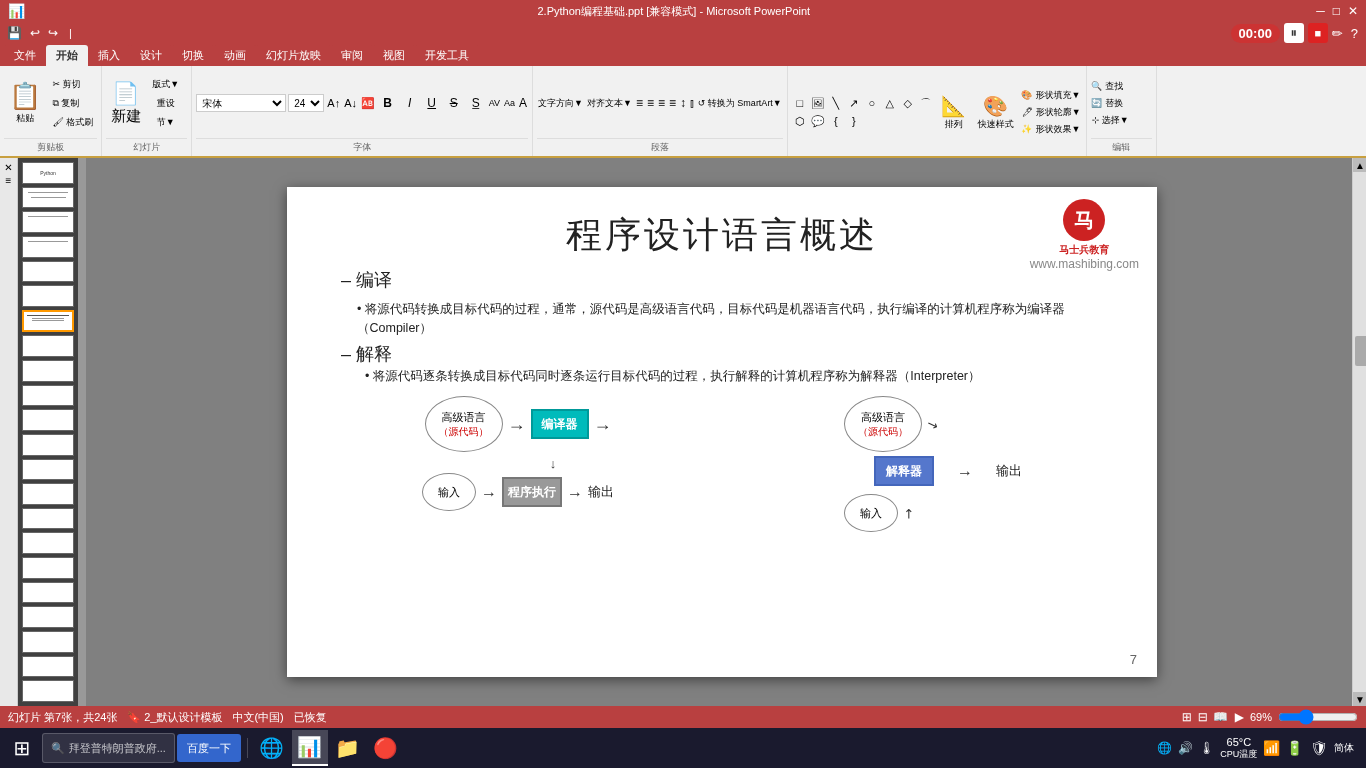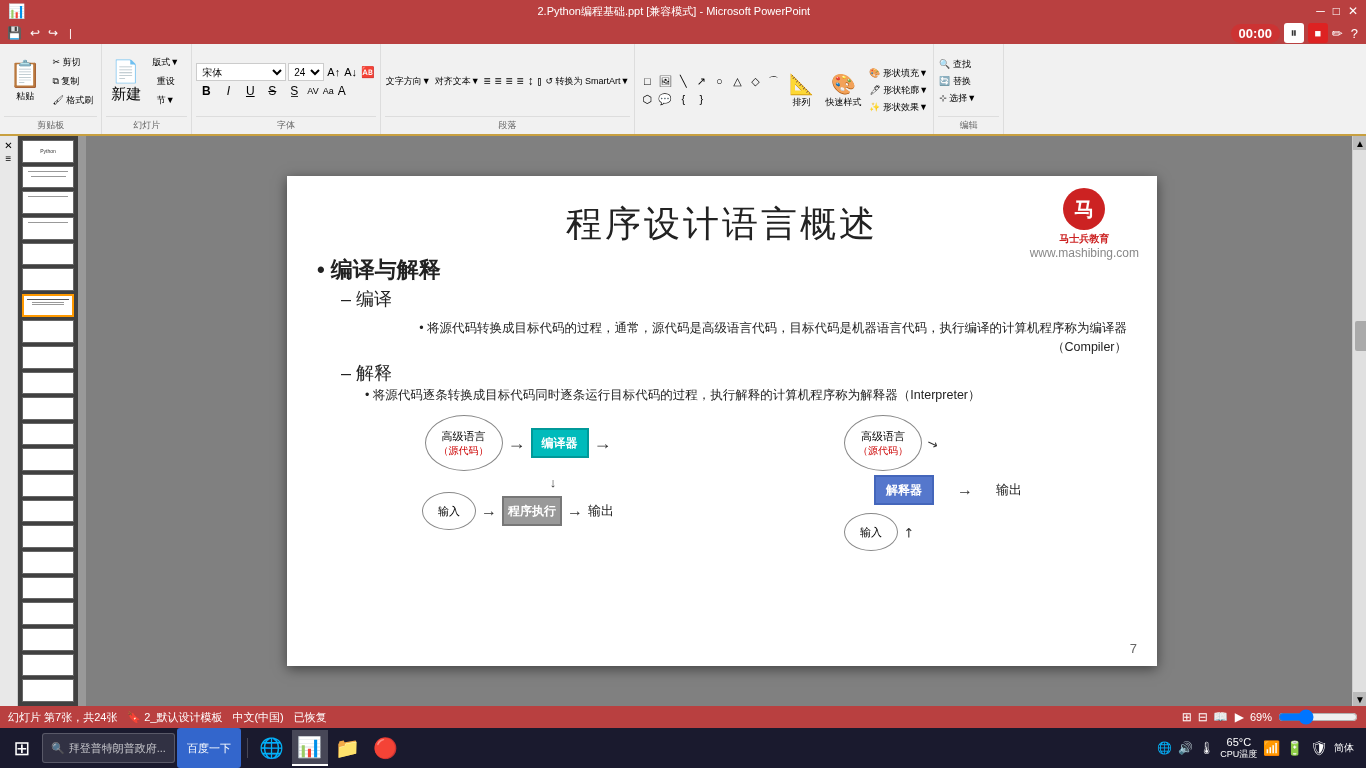--- a/index.html
+++ b/index.html
@@ -64,20 +64,32 @@
     <div style="margin-left:auto; display:flex; align-items:center; gap:4px; margin-right:6px;">
       <div style="background:#cc3333; color:white; padding:2px 8px; border-radius:10px; font-size:13px; font-weight:bold;">00:00</div>
       <button style="background:transparent;border:none;cursor:pointer;font-size:13px;color:#333; background:white; border-radius:3px; width:20px; height:20px; display:flex; align-items:center; justify-content:center;">⏸</button>
       <button style="background:#dd2222;border:none;cursor:pointer;font-size:11px;color:white; border-radius:3px; width:20px; height:20px; display:flex; align-items:center; justify-content:center;">■</button>
       <button style="background:transparent;border:none;cursor:pointer;font-size:13px;color:white;">✏</button>
     </div>
 
     <span style="color:white;cursor:pointer;font-size:13px;margin-right:4px;">?</span>
   </div>
 
+  <div style="height:22px; background:#b94040; display:flex; align-items:flex-end; padding-left:4px;">
+    <button style="padding:3px 10px; font-size:11px; background:#b94040; border:none; color:white; cursor:pointer; border-radius:3px 3px 0 0;">文件</button>
+    <button style="padding:3px 10px; font-size:11px; background:#f1f1f1; border:none; color:#333; cursor:pointer; border-radius:3px 3px 0 0; font-weight:bold;">开始</button>
+    <button style="padding:3px 10px; font-size:11px; background:#b94040; border:none; color:white; cursor:pointer; border-radius:3px 3px 0 0;">插入</button>
+    <button style="padding:3px 10px; font-size:11px; background:#b94040; border:none; color:white; cursor:pointer; border-radius:3px 3px 0 0;">设计</button>
+    <button style="padding:3px 10px; font-size:11px; background:#b94040; border:none; color:white; cursor:pointer; border-radius:3px 3px 0 0;">切换</button>
+    <button style="padding:3px 10px; font-size:11px; background:#b94040; border:none; color:white; cursor:pointer; border-radius:3px 3px 0 0;">动画</button>
+    <button style="padding:3px 10px; font-size:11px; background:#b94040; border:none; color:white; cursor:pointer; border-radius:3px 3px 0 0;">幻灯片放映</button>
+    <button style="padding:3px 10px; font-size:11px; background:#b94040; border:none; color:white; cursor:pointer; border-radius:3px 3px 0 0;">审阅</button>
+    <button style="padding:3px 10px; font-size:11px; background:#b94040; border:none; color:white; cursor:pointer; border-radius:3px 3px 0 0;">视图</button>
+    <button style="padding:3px 10px; font-size:11px; background:#b94040; border:none; color:white; cursor:pointer; border-radius:3px 3px 0 0;">开发工具</button>
+  </div>
 
   <div style="height:92px; background:#f1f1f1; display:flex; align-items:stretch; border-bottom:2px solid #c8a040; overflow:hidden;">
 
     <div style="display:flex; flex-direction:column; border-right:1px solid #ddd; padding:2px 4px 0 4px; min-width:80px;">
       <div style="flex:1; display:flex; align-items:center; gap:2px;">
         <div style="display:flex;flex-direction:column;align-items:center;cursor:pointer;border:1px solid transparent;padding:2px 4px;min-width:38px;">
           <span style="font-size:26px;">📋</span>
           <span style="font-size:9px;">粘贴</span>
         </div>
         <div style="display:flex;flex-direction:column;gap:2px;">
@@ -98,21 +110,21 @@
         <div style="display:flex;flex-direction:column;gap:2px;">
           <button style="background:transparent;border:1px solid transparent;cursor:pointer;font-size:9px;padding:1px 3px;">版式▼</button>
           <button style="background:transparent;border:1px solid transparent;cursor:pointer;font-size:9px;padding:1px 3px;">重设</button>
           <button style="background:transparent;border:1px solid transparent;cursor:pointer;font-size:9px;padding:1px 3px;">节▼</button>
         </div>
       </div>
       <div style="font-size:9px;color:#666;text-align:center;padding:2px 0;border-top:1px solid #ddd;">幻灯片</div>
     </div>
 
     <div style="display:flex; flex-direction:column; border-right:1px solid #ddd; padding:2px 4px 0 4px; min-width:160px;">
-      <div style="flex:1; display:flex; flex-direction:column; gap:2px; justify-content:center;">
+      <div style="flex:1; display:flex; flex-direction:row; gap:2px; justify-content:center;align-items:center;">
         <div style="display:flex;align-items:center;gap:2px;">
           <select style="font-size:10px;border:1px solid #ccc;background:white;padding:1px;height:18px;width:90px;">
             <option>宋体</option>
           </select>
           <select style="font-size:10px;border:1px solid #ccc;background:white;padding:1px;height:18px;width:36px;">
             <option>24</option>
           </select>
           <button style="font-size:11px;border:1px solid transparent;background:transparent;cursor:pointer;">A↑</button>
           <button style="font-size:11px;border:1px solid transparent;background:transparent;cursor:pointer;">A↓</button>
           <button style="font-size:11px;border:1px solid transparent;background:transparent;cursor:pointer;">🆎</button>
@@ -297,28 +309,25 @@
         <div style="position:absolute;top:12px;right:18px;display:flex;flex-direction:column;align-items:center;">
           <div style="width:42px;height:42px;background:#cc2222;border-radius:50%;display:flex;align-items:center;justify-content:center;color:white;font-size:20px;font-weight:bold;">马</div>
           <div style="font-size:10px;color:#cc2222;font-weight:bold;margin-top:2px;">马士兵教育</div>
           <div style="font-size:12px;color:#888;text-align:right;">www.mashibing.com</div>
         </div>
 
         <div style="text-align:center;font-size:36px;font-weight:normal;color:#222;padding-top:24px;letter-spacing:3px;font-family:'Microsoft YaHei',sans-serif;">程序设计语言概述</div>
 
         <div style="padding:6px 30px;">
 
-          <div style="font-size:22px;font-weight:bold;color:#222;margin-bottom:2px;">
-            • <span>编译与解释</span>
-          </div>
 
           <div style="font-size:18px;color:#222;margin-left:24px;margin-top:2px;margin-bottom:8px;">
             <span>– 编译</span>
           </div>
-          <div style="font-size:12.5px;color:#222;margin-left:40px;line-height:1.55;margin-bottom:3px;text-align:right;">
+          <div style="font-size:12.5px;color:#222;margin-left:40px;line-height:1.55;margin-bottom:3px;">
             • <span>将源代码转换成目标代码的过程，通常，源代码是高级语言代码，目标代码是机器语言代码，执行编译的计算机程序称为编译器（Compiler）</span>
           </div>
 
           <div style="font-size:18px;color:#222;margin-left:24px;margin-top:2px;margin-bottom:1px;">
             <span>– 解释</span>
           </div>
           <div style="font-size:12.5px;color:#222;margin-left:48px;line-height:1.55;margin-bottom:4px;">
             • <span>将源代码逐条转换成目标代码同时逐条运行目标代码的过程，执行解释的计算机程序称为解释器（Interpreter）</span>
           </div>
         </div>
@@ -427,21 +436,21 @@
     </div>
   </div>
 
 </div>
 
 <div id="taskbar" style="position:fixed;bottom:0;left:0;width:1366px;height:40px;background:#1a1a2e;display:flex;align-items:center;padding:0 4px;gap:2px;z-index:100;">
   <button style="height:36px;width:36px;padding:0;background:transparent;border:none;color:white;cursor:pointer;font-size:20px;display:flex;align-items:center;justify-content:center;">⊞</button>
   <button style="height:30px;background:rgba(255,255,255,0.1);border:1px solid rgba(255,255,255,0.2);color:rgba(255,255,255,0.7);cursor:pointer;font-size:11px;padding:0 8px;display:flex;align-items:center;gap:4px;border-radius:3px;">
     🔍 <span>拜登普特朗普政府...</span>
   </button>
-  <button style="height:40px;background:#3366cc;border:none;color:white;cursor:pointer;font-size:11px;padding:0 10px;border-radius:3px;">
+  <button style="height:28px;background:#3366cc;border:none;color:white;cursor:pointer;font-size:11px;padding:0 10px;border-radius:3px;">
     <span>百度一下</span>
   </button>
   <div style="margin:0 4px;width:1px;height:20px;background:rgba(255,255,255,0.2);"></div>
   <button style="height:36px;width:36px;background:transparent;border:none;color:white;cursor:pointer;font-size:20px;">🌐</button>
   <button style="height:36px;width:36px;background:rgba(255,255,255,0.2);border:none;color:white;cursor:pointer;font-size:20px;border-bottom:2px solid white;">📊</button>
   <button style="height:36px;width:36px;background:transparent;border:none;color:white;cursor:pointer;font-size:20px;">📁</button>
   <button style="height:36px;width:36px;background:transparent;border:none;color:white;cursor:pointer;font-size:20px;">🔴</button>
 
   <div style="margin-left:auto;display:flex;align-items:center;gap:6px;padding-right:8px;">
 

